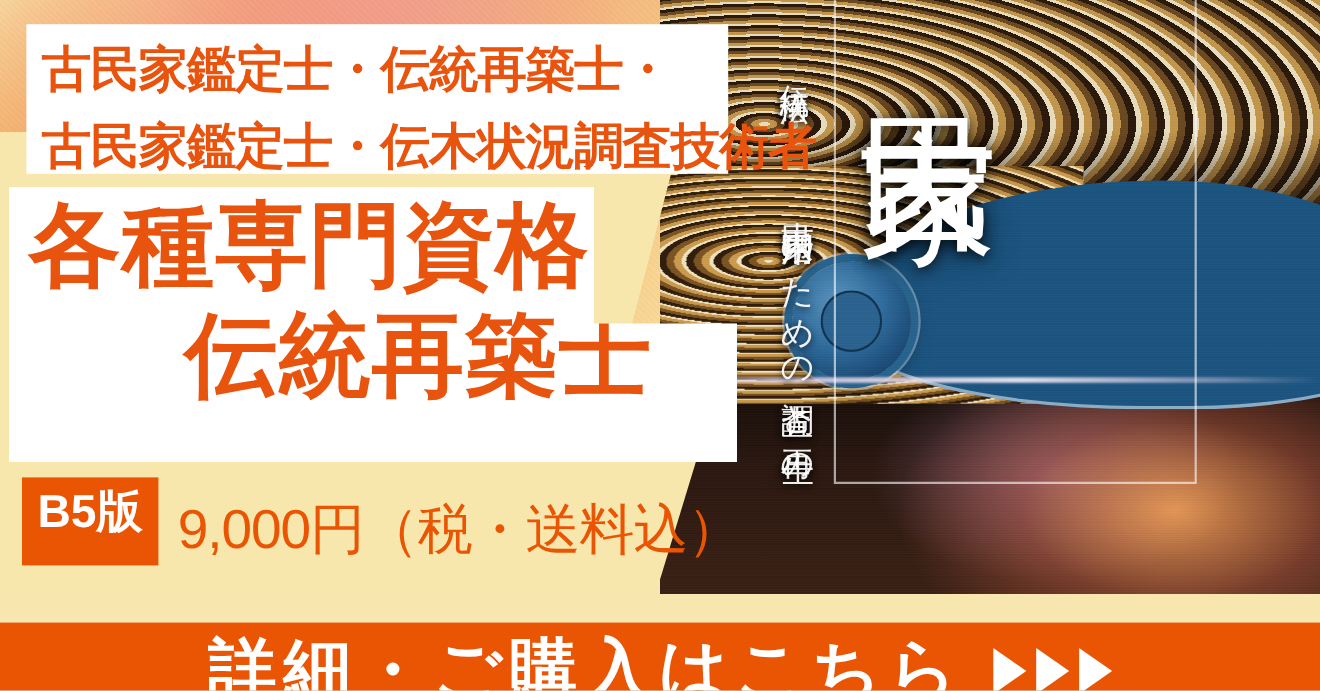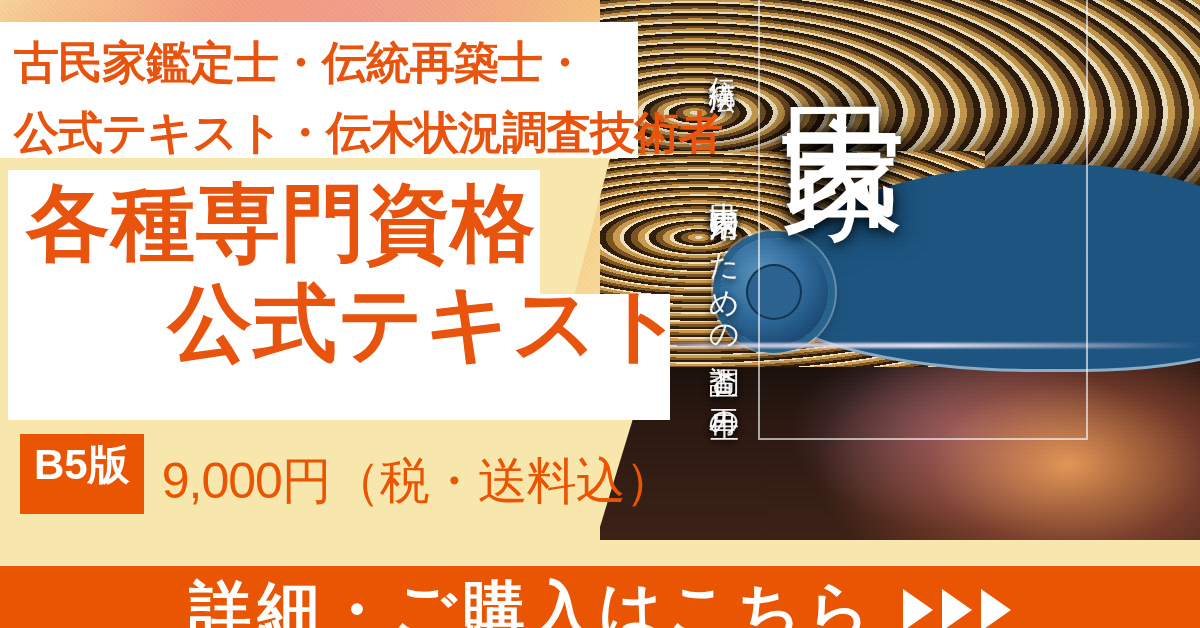--- a/index.html
+++ b/index.html
@@ -156,21 +156,21 @@
     clip-path:polygon(0 0, 660px 0, 596px 210px, 0 210px);
   }
   .cream-top {
     position:absolute; left:0; top:120px; width:700px; height:230px;
     background:#f8e7ad;
     clip-path:polygon(0 0, 620px 0, 560px 230px, 0 230px);
   }
 
   
   .card-top {
-    position:absolute; left:0; top:22px; width:638px; height:136px;
+    position:absolute; left:24px; top:22px; width:638px; height:136px;
     background:#ffffff;
   }
   .card-top .t {
     color:#e8530e;
     font-size:45px;
     font-weight:700;
     line-height:1.28;
     letter-spacing:-1px;
     padding:12px 0 0 14px;
     white-space:nowrap;
@@ -275,26 +275,26 @@
 
   <div class="cover-sub line1">伝統構法</div>
   <div class="cover-sub line2">古民家活用のための調査と再生の</div>
   <div class="cover-title">古民家</div>
 
   <div class="cream-top"></div>
   <div class="cream-plate"></div>
 
   <div class="card-top">
     <div class="t">古民家鑑定士・伝統再築士・</div>
-    <div class="t">公式テキスト・伝木状況調査技術者</div>
+    <div class="t">古民家鑑定士・伝木状況調査技術者</div>
   </div>
 
   <div class="card-main">
     <div class="headline-1">各種専門資格</div>
-    <div class="headline-2">公式テキスト</div>
+    <div class="headline-2">伝統再築士</div>
   </div>
 
   <div class="price-row">
     <div class="badge">B5版</div>
     <div class="price">9,000円（税・送料込）</div>
   </div>
 
   <div class="cta">
     <div class="cta-text">詳細・ご購入はこちら</div>
     <div class="arrows">

